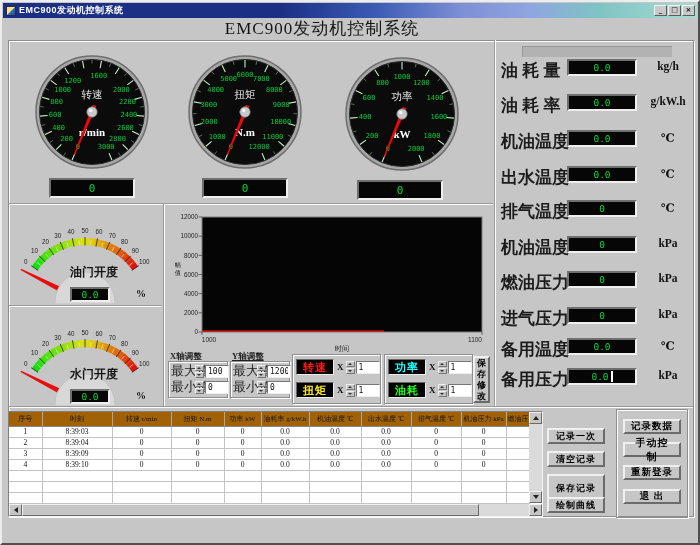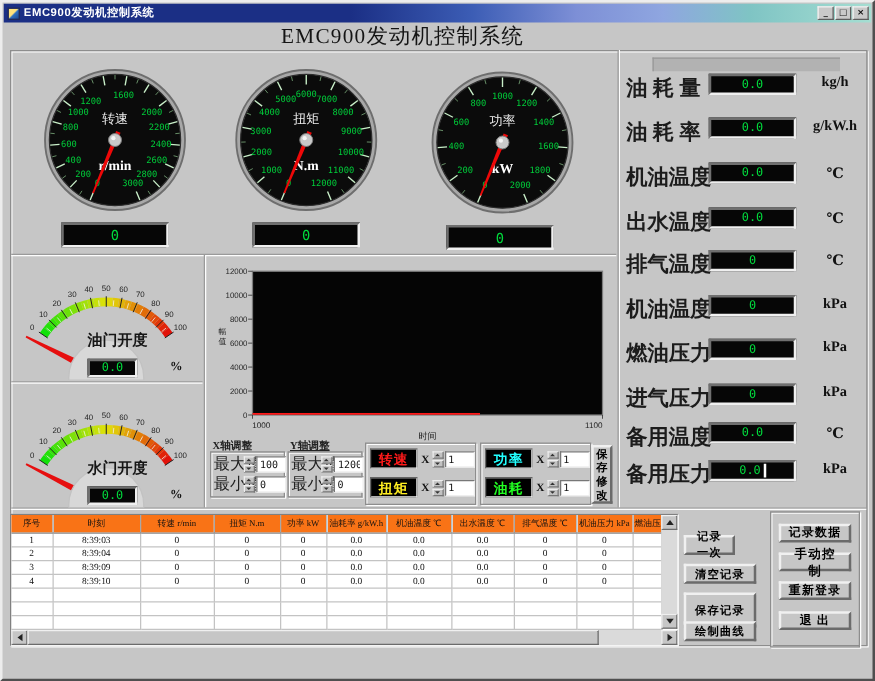--- a/index.html
+++ b/index.html
@@ -51,21 +51,21 @@
   .spin i::after{content:"";position:absolute;left:1px;border-left:2.5px solid transparent;border-right:2.5px solid transparent;}
   .spin i.up::after{top:1px;border-bottom:2.5px solid #333;}
   .spin i.dn::after{top:1.5px;border-top:2.5px solid #333;}
   .leg-item{position:absolute;display:flex;align-items:center;height:18px;}
   .leg-name{width:38px;height:16px;background:#000;border:1px solid;border-color:#666 #eee #eee #666;
     display:flex;align-items:center;justify-content:center;font-size:11px;font-weight:bold;letter-spacing:1px;}
   .leg-x{font-size:9px;font-weight:bold;color:#111;margin:0 1px 0 3px;}
   .table-panel{position:absolute;left:6px;top:409px;width:535px;height:106px;background:#fff;
     border:1px solid;border-color:#808080 #f4f4f4 #f4f4f4 #808080;overflow:hidden;}
   table.rec{border-collapse:collapse;table-layout:fixed;width:520px;font-family:"Liberation Serif",serif;}
-  table.rec th{height:14px;background:#f97316;font-size:7px;font-weight:normal;color:#111;
+  table.rec th{height:14px;background:#a16207;font-size:7px;font-weight:normal;color:#111;
     border-right:1px solid #a8a8a8;border-bottom:1px solid #888;overflow:hidden;white-space:nowrap;padding:0 1px;}
   table.rec td{height:11px;font-size:7.5px;color:#111;text-align:center;
     border-right:1px solid #c3c3c3;border-bottom:1px solid #c3c3c3;overflow:hidden;white-space:nowrap;padding:0;}
   .sb{position:absolute;background:#dadada;}
   .sb-btn{position:absolute;width:13px;height:12px;background:#c6c6c6;border:1px solid;
     border-color:#f0f0f0 #6b6b6b #6b6b6b #f0f0f0;display:flex;align-items:center;justify-content:center;}
   .tri{width:0;height:0;border:3px solid transparent;}
   .tri.up{border-bottom:4px solid #222;margin-top:-3px;}
   .tri.dn{border-top:4px solid #222;margin-bottom:-3px;}
   .tri.lf{border-right:4px solid #222;margin-left:-3px;}
@@ -702,21 +702,21 @@
           <div class="tri lf"></div>
         </div>
       <div class="sb-thumb" style="left:13px;top:0;width:457px;height:12px;"></div>
       <div class="sb-btn" style="left:520px;top:0;height:12px;">
           <div class="tri rt"></div>
         </div>
     </div>
   </div>
 
   <div id="record-buttons">
-      <button class="btn3d" style="position: absolute; left: 545px; top: 426px; width: 41px; height: 16px; font-size: 9px; letter-spacing: 1px;">记录一次</button>
+      <button class="btn3d" style="position: absolute; left: 545px; top: 426px; width: 58px; height: 16px; font-size: 9px; letter-spacing: 1px;">记录一次</button>
       <button class="btn3d" style="position: absolute; left: 545px; top: 449px; width: 58px; height: 16px; font-size: 9px; letter-spacing: 1px;">清空记录</button>
       <button class="btn3d" style="position: absolute; left: 545px; top: 472px; width: 58px; height: 28px; font-size: 9px; letter-spacing: 1px;">保存记录</button>
       <button class="btn3d" style="position: absolute; left: 545px; top: 495px; width: 58px; height: 16px; font-size: 9px; letter-spacing: 1px;">绘制曲线</button>
     </div>
   <div class="groove-box" style="left:614px;top:407px;width:72px;height:109px;"></div>
   <div id="action-buttons">
       <button class="btn3d" style="position: absolute; left: 621px; top: 417px; width: 58px; height: 15px; font-size: 9.5px; letter-spacing: 1px;">记录数据</button>
       <button class="btn3d" style="position: absolute; left: 621px; top: 440px; width: 58px; height: 15px; font-size: 10px; letter-spacing: 1px;">手动控制</button>
       <button class="btn3d" style="position: absolute; left: 621px; top: 463px; width: 58px; height: 15px; font-size: 9.5px; letter-spacing: 1px;">重新登录</button>
       <button class="btn3d" style="position: absolute; left: 621px; top: 487px; width: 58px; height: 15px; font-size: 9.5px; letter-spacing: 1px;">退  出</button>

